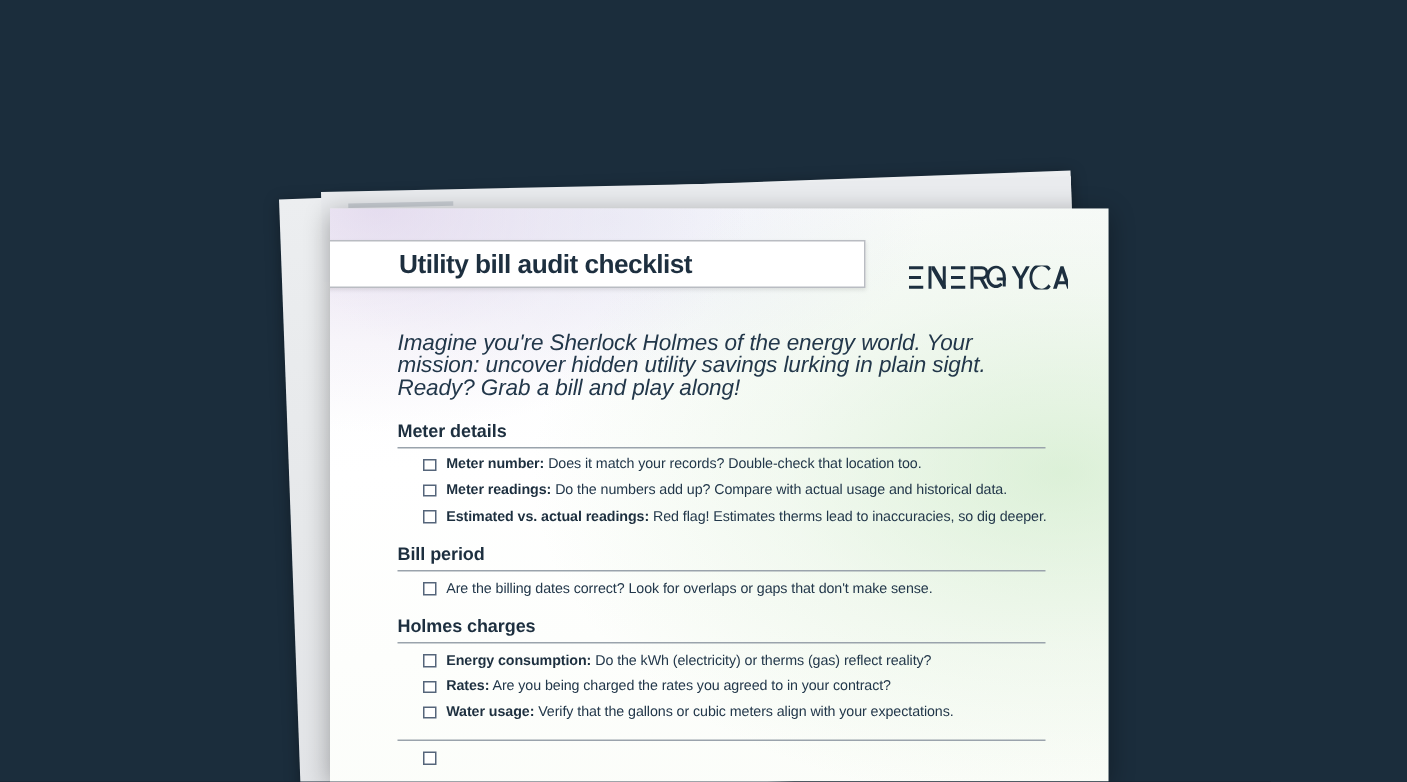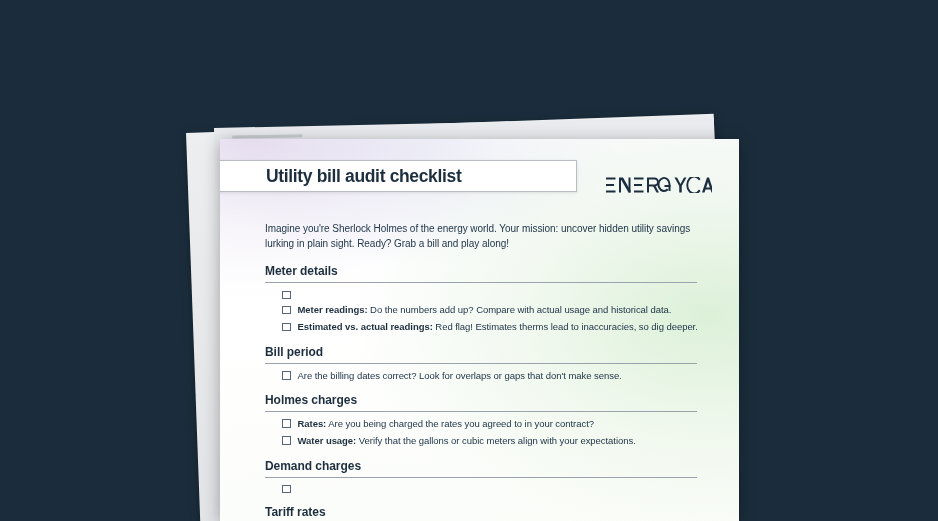--- a/index.html
+++ b/index.html
@@ -104,26 +104,27 @@
   .logo svg { display: block; }
 
   
   .content {
     position: absolute;
     left: 45px;
     top: 82px;
     width: 434px;
   }
   .intro {
-    font-size: 10px;
+    font-size: 15px;
     line-height: 15.2px;
     color: #22374a;
     width: 433px;
     margin: 0 0 13px 0;
     letter-spacing: -0.05px;
+    font-style: italic;
   }
   .section { margin-bottom: 9px; }
   .section-heading {
     font-size: 12px;
     font-weight: bold;
     color: #1d2f3f;
     padding-bottom: 4px;
     letter-spacing: -0.05px;
   }
   .section-rule {
@@ -211,20 +212,21 @@
     </div>
 
     <div class="content">
       <p class="intro">Imagine you're Sherlock Holmes of the energy world. Your mission: uncover hidden utility savings lurking in plain sight. Ready? Grab a bill and play along!</p>
       <div>
           <div class="section">
             <div class="section-heading">Meter details</div>
             <div class="section-rule"></div>
             <div class="item">
               <span class="checkbox"></span>
+              <span class="item-text"><b>Meter number:</b><span> Does it match your records? Double-check that location too.</span></span>
             </div>
             <div class="item">
               <span class="checkbox"></span>
               <span class="item-text"><b>Meter readings:</b><span> Do the numbers add up? Compare with actual usage and historical data.</span></span>
             </div>
             <div class="item">
               <span class="checkbox"></span>
               <span class="item-text"><b>Estimated vs. actual readings:</b><span> Red flag! Estimates therms lead to inaccuracies, so dig deeper.</span></span>
             </div>
           </div>
@@ -234,29 +236,32 @@
             <div class="item">
               <span class="checkbox"></span>
               <span class="item-text"><span>Are the billing dates correct? Look for overlaps or gaps that don't make sense.</span></span>
             </div>
           </div>
           <div class="section">
             <div class="section-heading">Holmes charges</div>
             <div class="section-rule"></div>
             <div class="item">
               <span class="checkbox"></span>
+              <span class="item-text"><b>Energy consumption:</b><span> Do the kWh (electricity) or therms (gas) reflect reality?</span></span>
+            </div>
+            <div class="item">
+              <span class="checkbox"></span>
               <span class="item-text"><b>Rates:</b><span> Are you being charged the rates you agreed to in your contract?</span></span>
             </div>
             <div class="item">
               <span class="checkbox"></span>
               <span class="item-text"><b>Water usage:</b><span> Verify that the gallons or cubic meters align with your expectations.</span></span>
             </div>
           </div>
           <div class="section">
-            <div class="section-heading">Demand charges</div>
             <div class="section-rule"></div>
             <div class="item">
               <span class="checkbox"></span>
             </div>
           </div>
           <div class="section">
             <div class="section-heading">Tariff rates</div>
           </div>
         </div>
     </div>

